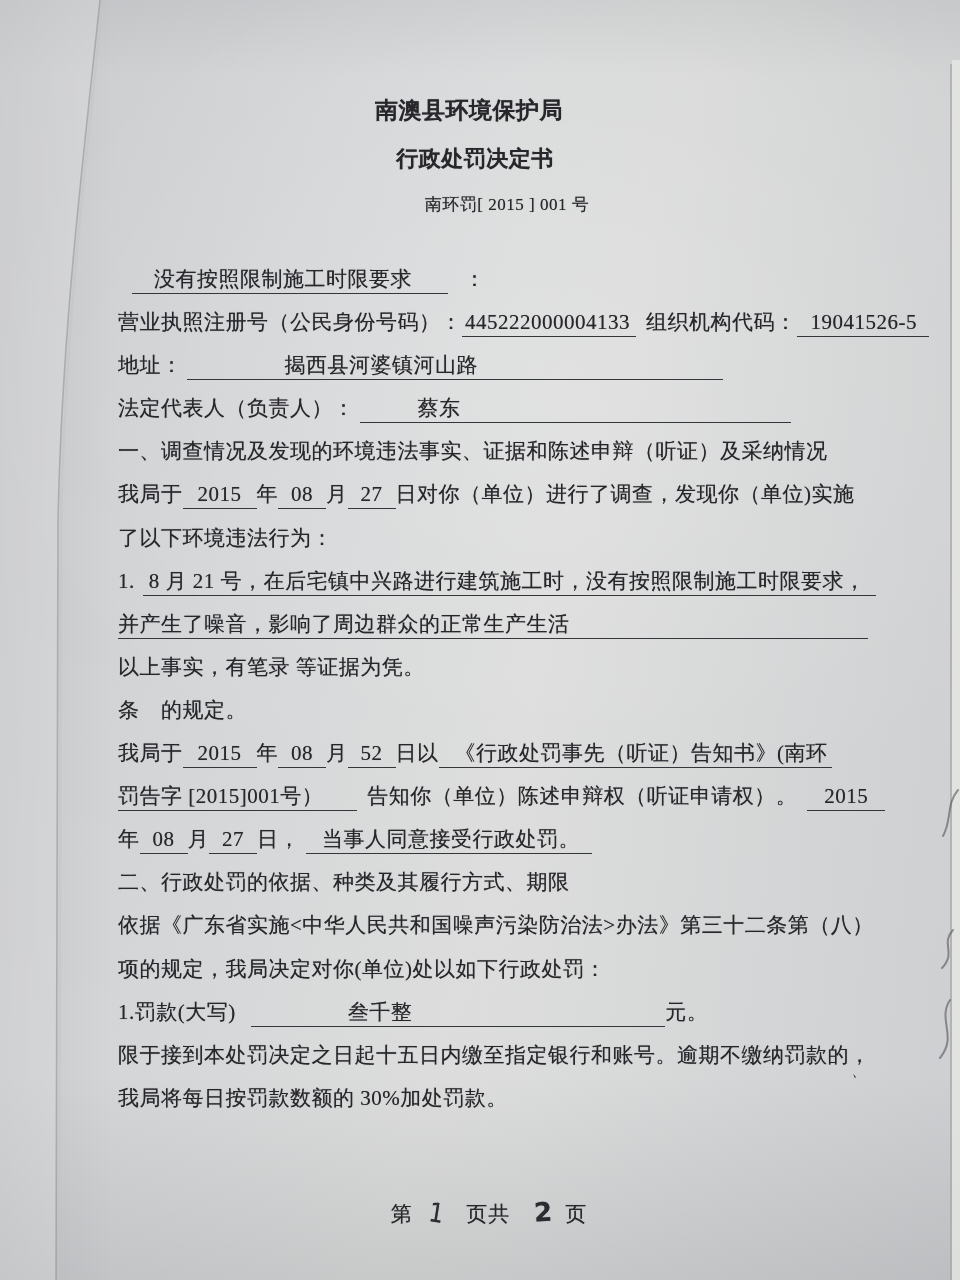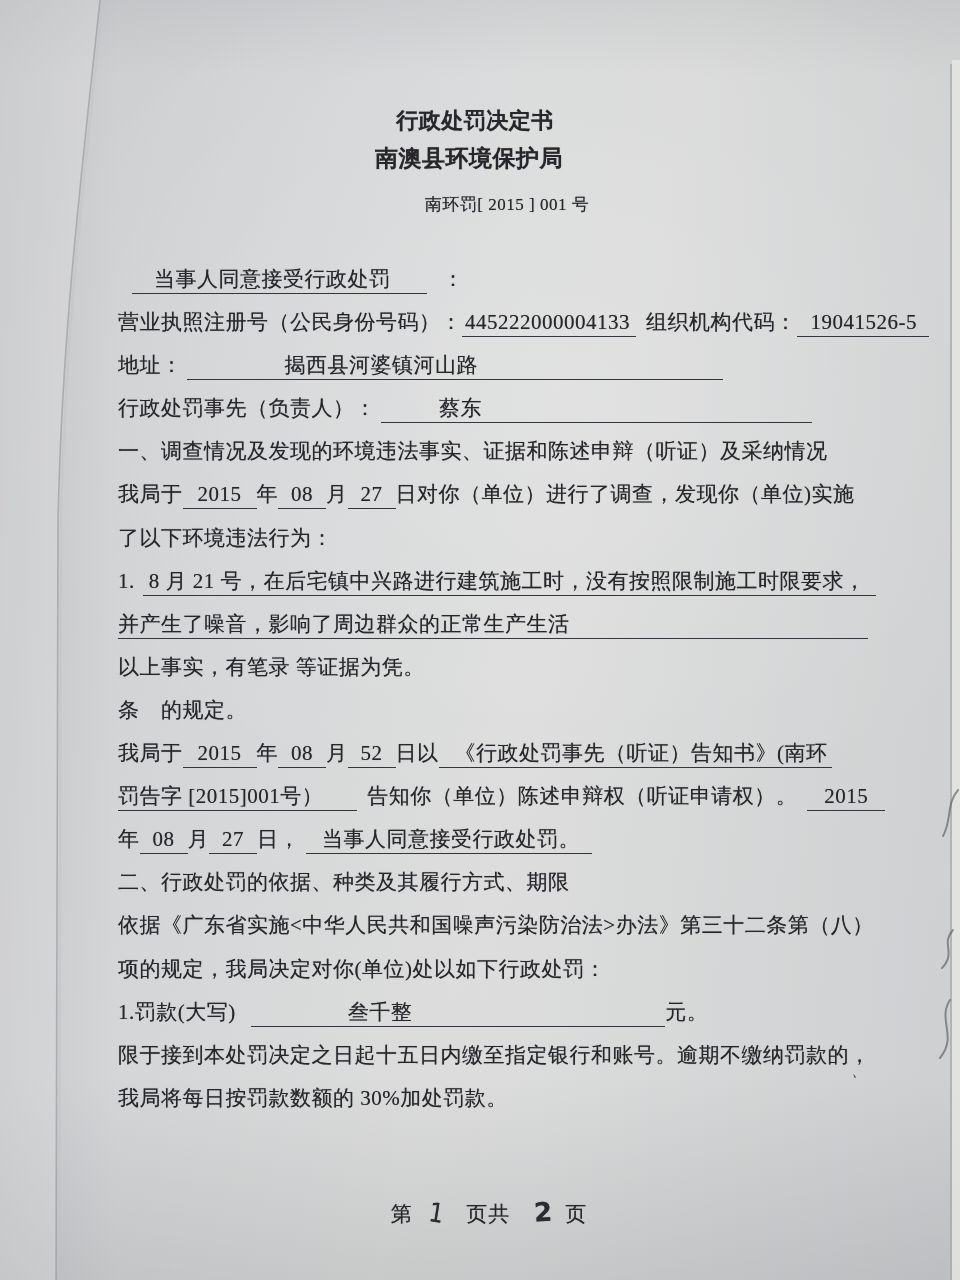--- a/index.html
+++ b/index.html
@@ -102,33 +102,33 @@
     <rect x="952" y="60" width="8" height="1220" fill="#e6e6e4" opacity="0.8"></rect>
     <line x1="951" y1="64" x2="951" y2="1280" stroke="#a6a7aa" stroke-width="2" opacity="0.7"></line>
 
     <path d="M958,790 C946,804 952,820 943,836" fill="none" stroke="#54555b" stroke-width="2" opacity="0.6" stroke-linecap="round"></path>
     <path d="M953,930 C940,944 957,952 942,968" fill="none" stroke="#54555b" stroke-width="2" opacity="0.6" stroke-linecap="round"></path>
     <path d="M950,1000 C937,1020 958,1036 940,1058" fill="none" stroke="#54555b" stroke-width="2" opacity="0.6" stroke-linecap="round"></path>
   </svg>
 
   <div class="content">
 
+    <div class="h agency">南澳县环境保护局</div>
     <div class="h doctype">行政处罚决定书</div>
-    <div class="h agency">南澳县环境保护局</div>
     <div class="h docnum">南环罚[ 2015 ] 001 号</div>
 
     <div class="body">
 
-      <p class="ln"><span class="u pad-name">当事人同意接受行政处罚</span><span class="colon-gap">：</span></p>
+      <p class="ln"><span class="u pad-name">没有按照限制施工时限要求</span><span class="colon-gap">：</span></p>
 
       <p class="ln"><span>营业执照注册号（公民身份号码）：</span><span class="u pad-lic">445222000004133</span><span class="sp">组织机构代码：</span><span class="u pad-org">19041526-5</span></p>
 
       <p class="ln"><span>地址：</span><span class="u pad-addr">揭西县河婆镇河山路</span></p>
 
-      <p class="ln"><span>行政处罚事先（负责人）：</span><span class="u pad-rep">蔡东</span></p>
+      <p class="ln"><span>法定代表人（负责人）：</span><span class="u pad-rep">蔡东</span></p>
 
       <p class="ln">一、调查情况及发现的环境违法事实、证据和陈述申辩（听证）及采纳情况</p>
 
       <p class="ln"><span>我局于</span><span class="u pad-year">2015</span><span>年</span><span class="u pad-mm">08</span><span>月</span><span class="u pad-mm">27</span><span>日对你（单位）进行了调查，发现你（单位)实施</span></p>
 
       <p class="ln">了以下环境违法行为：</p>
 
       <p class="ln"><span>1.</span><span class="u pad-v1">8 月 21 号，在后宅镇中兴路进行建筑施工时，没有按照限制施工时限要求，</span></p>
 
       <p class="ln"><span class="u pad-v2">并产生了噪音，影响了周边群众的正常生产生活</span></p>

